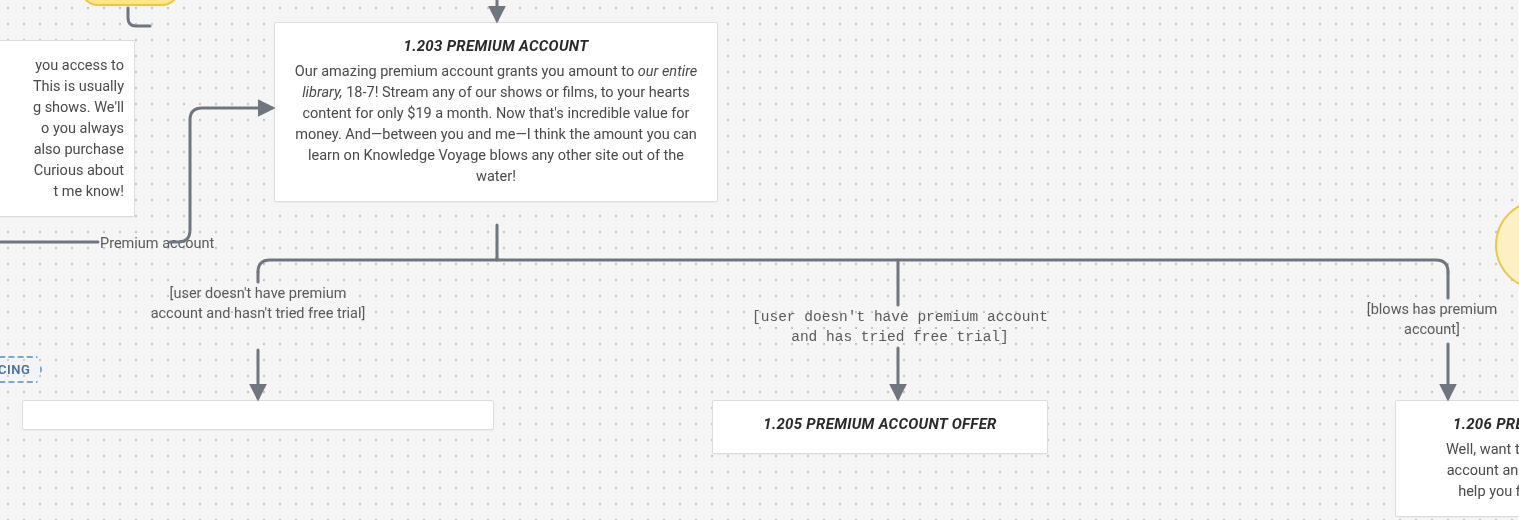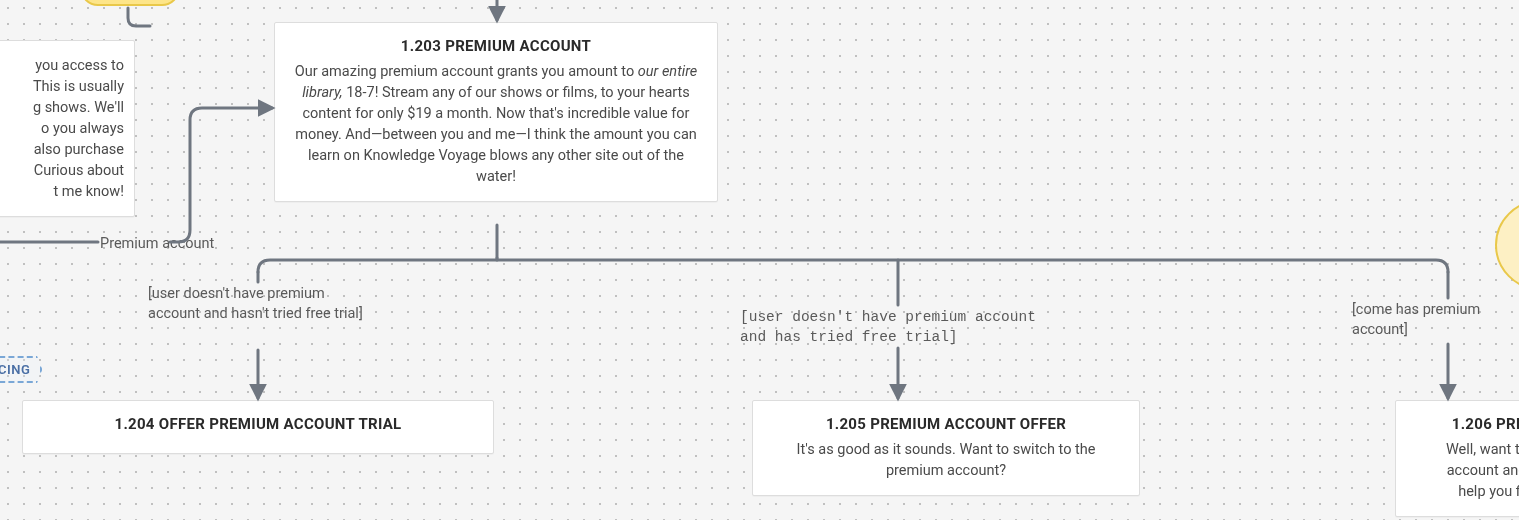--- a/index.html
+++ b/index.html
@@ -20,30 +20,32 @@
     padding: 14px 18px;
     text-align: center;
     box-shadow: 0 1px 1px rgba(0,0,0,0.03);
   }
   .node .title {
     font-weight: 700;
     font-size: 15px;
     letter-spacing: 0.3px;
     margin-bottom: 6px;
     color: #2a2a2a;
+    font-style: italic;
   }
   .node .body {
     font-size: 14.5px;
     line-height: 1.45;
     color: #4a4a4a;
   }
   .label {
     position: absolute;
     font-size: 14.5px;
     color: #5a5a5a;
+    text-align: center;
     line-height: 1.35;
   }
   svg.connectors {
     position: absolute;
     top: 0; left: 0;
     width: 1519px; height: 520px;
     pointer-events: none;
   }
   .conn {
     stroke: #6f7680;
@@ -91,44 +93,42 @@
 </div>
 
 <div class="node" style="left:274px; top:22px; width:444px;">
   <div class="title">1.203 PREMIUM ACCOUNT</div>
   <div class="body">
     <span>Our amazing premium account grants you amount to </span><span class="italic">our entire library,</span><span> 18-7! Stream any of our shows or films, to your hearts content for only $19 a month. Now that's incredible value for money. And—between you and me—I think the amount you can learn on Knowledge Voyage blows any other site out of the water!</span>
   </div>
 </div>
 
 <div class="node" style="left:22px; top:400px; width:472px;">
-  <div class="title">1.204 OFFER PREMIUM ACCOUNT TRIAL</div>
 </div>
 
-<div class="node" style="left:712px; top:400px; width:388px;margin-left:40px;">
+<div class="node" style="left:712px; top:400px; width:336px;">
   <div class="title">1.205 PREMIUM ACCOUNT OFFER</div>
-  <div class="body">It's as good as it sounds. Want to switch to the premium account?</div>
 </div>
 
 <div class="node" style="left:1395px; top:400px; width:200px; text-align:center;">
   <div class="title">1.206 PREM</div>
   <div class="body" id="n1206-lines">Well, want to m<br>account and or<br>help you fin</div>
 </div>
 
 <div class="dashed-tag" style="left:-10px; top:356px;">
   <span>CING</span>
 </div>
 
 <div class="label" style="left:100px; top:234px; width:130px; text-align:left;">Premium account</div>
 
 <div class="label" style="left:148px; top:284px; width:220px;">[user doesn't have premium account and hasn't tried free trial]</div>
 
 <div class="label" style="left:740px; top:308px; width:320px;font-family:Liberation Mono, monospace;">[user doesn't have premium account and has tried free trial]</div>
 
-<div class="label" style="left:1352px; top:300px; width:160px;">[come has premium account]</div>
+<div class="label" style="left:1352px; top:300px; width:160px;">[blows has premium account]</div>
 
 <svg class="connectors">
   <defs>
     <marker id="arrow" viewBox="0 0 10 10" refX="8" refY="5" markerWidth="6" markerHeight="6" orient="auto-start-reverse">
       <path d="M 0 0 L 10 5 L 0 10 z" class="arrow"></path>
     </marker>
   </defs>
 
   <path class="conn" d="M 128 8 L 128 18 Q 128 26 136 26 L 150 26"></path>
 

